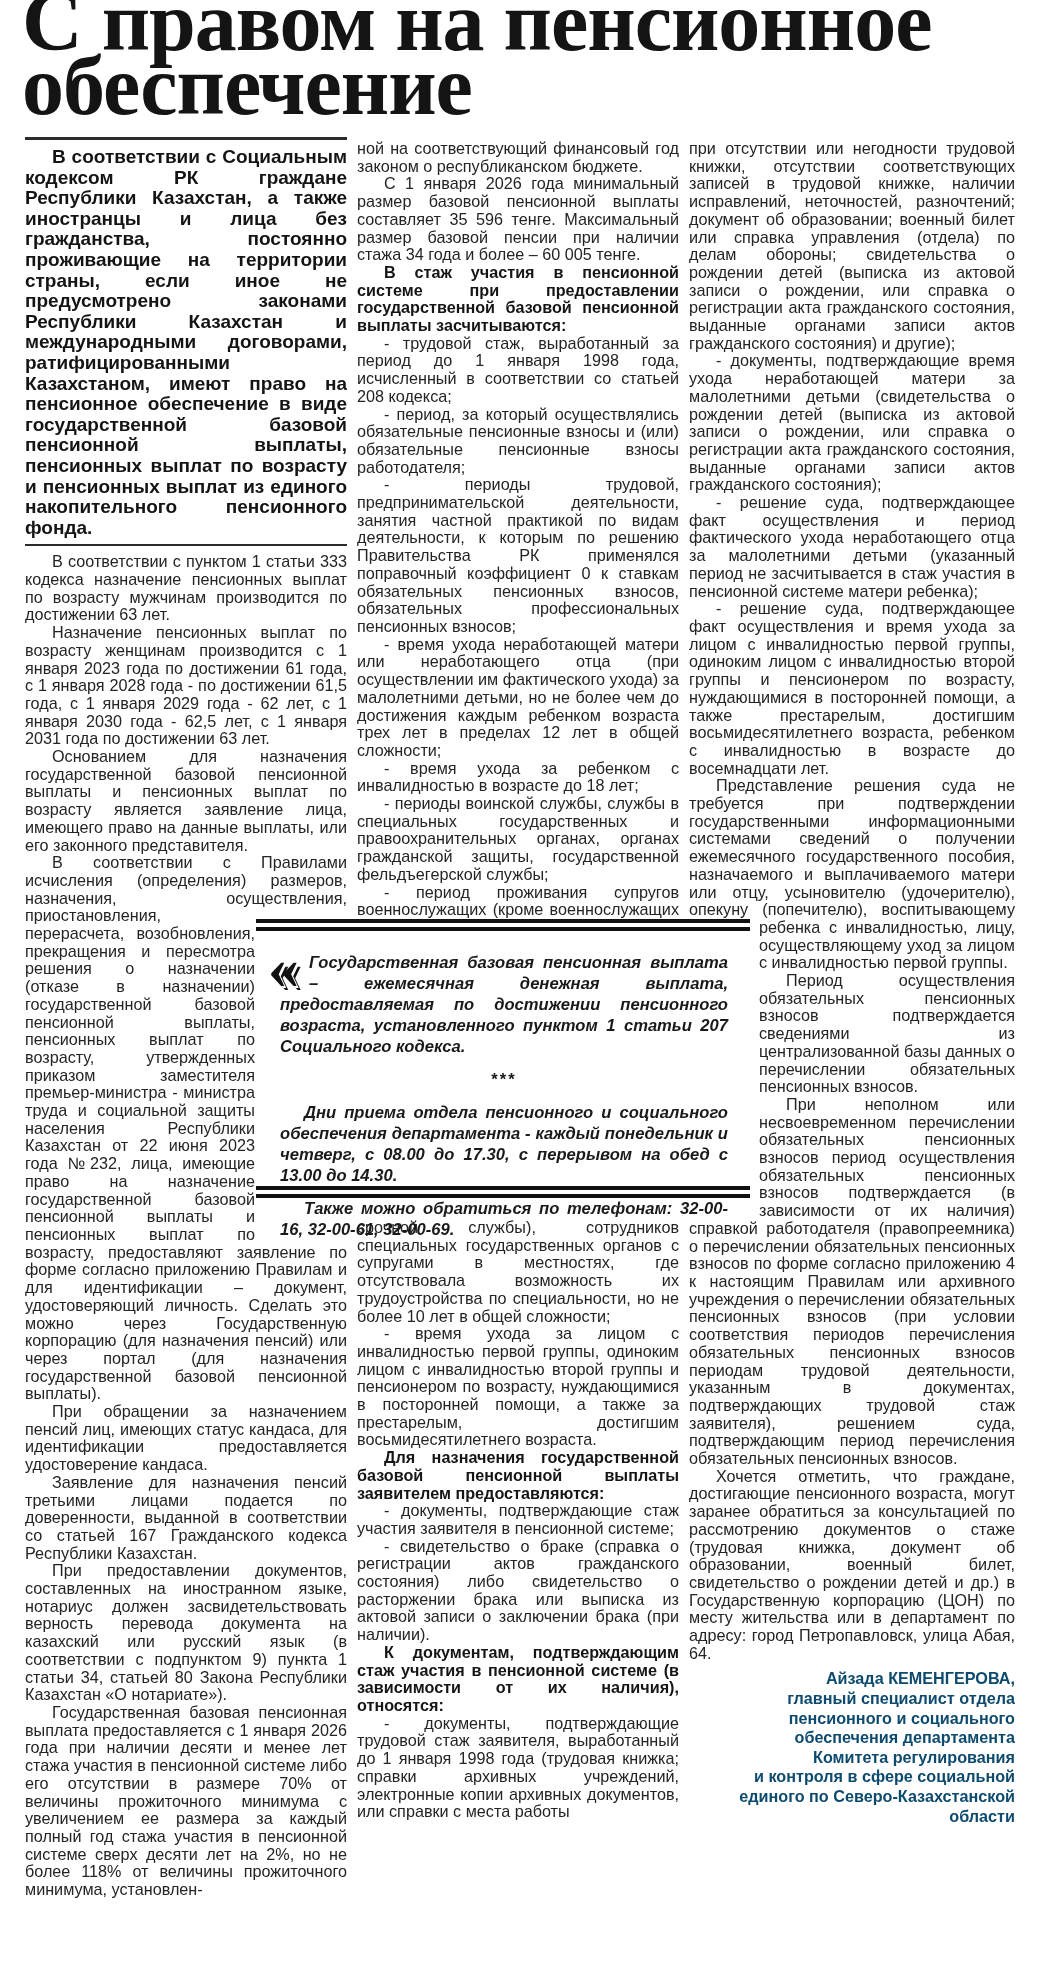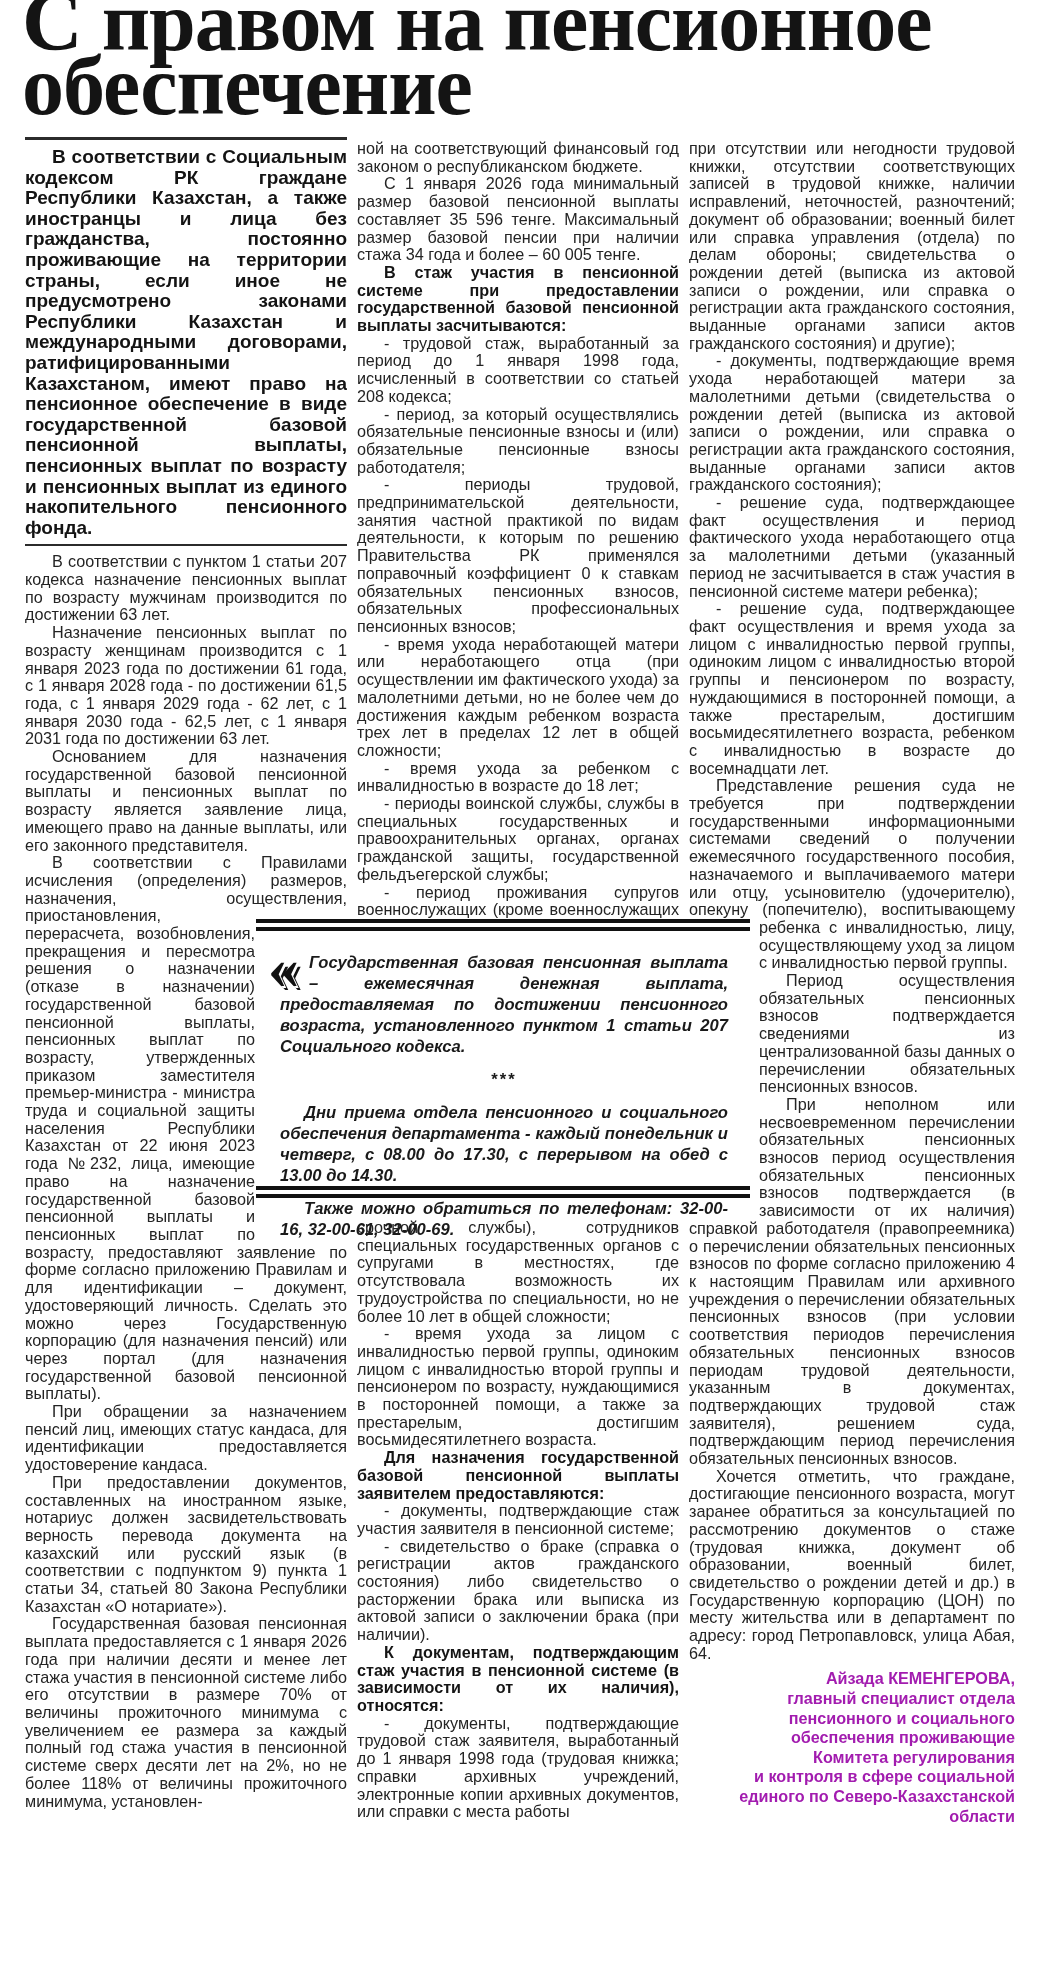--- a/index.html
+++ b/index.html
@@ -46,41 +46,42 @@
   .pullquote p { margin:12px; text-indent:24px; }
   .pullquote p.qfirst { text-indent:0; }
   .qmark {
     float:left; font-style:normal; font-family:"Liberation Serif","DejaVu Serif",serif;
     font-size:62px; line-height:46px; margin:4px 10px 2px 0; color:#111;
     text-shadow:2px 2px 0 #ffffff, 4px 4px 0 #111;
   }
   .stars { text-align:center !important; text-indent:0 !important; font-style:normal; letter-spacing:2px; margin:1px 0 !important; }
   .byline {
     margin-top:7px; text-align:right; font-weight:700; font-size:16.2px;
-    line-height:19.6px; color:#a21caf;
+    line-height:19.6px; color:#0c4a6e;
   }
 </style>
 </head>
 <body>
 
 <div class="page">
 
   <h1 class="headline">С правом на пенсионное обеспечение</h1>
 
   <div class="col col1">
     <div class="push-r"></div>
     <div class="hole-r"></div>
     <div class="rule"></div>
     <p class="lede">В соответствии с Социальным кодексом РК граждане Республики Казахстан, а также иностранцы и лица без гражданства, постоянно проживающие на территории страны, если иное не предусмотрено законами Республики Казахстан и международными договорами, ратифицированными Казахстаном, имеют право на пенсионное обеспечение в виде государственной базовой пенсионной выплаты, пенсионных выплат по возрасту и пенсионных выплат из единого накопительного пенсионного фонда.</p>
     <div class="rule2"></div>
-    <p>В соответствии с пунктом 1 статьи 207 кодекса назначение пенсионных выплат по возрасту мужчинам производится по достижении 63 лет.</p>
+    <p>В соответствии с пунктом 1 статьи 333 кодекса назначение пенсионных выплат по возрасту мужчинам производится по достижении 63 лет.</p>
     <p>Назначение пенсионных выплат по возрасту женщинам производится с 1 января 2023 года по достижении 61 года, с 1 января 2028 года - по достижении 61,5 года, с 1 января 2029 года - 62 лет, с 1 января 2030 года - 62,5 лет, с 1 января 2031 года по достижении 63 лет.</p>
     <p>Основанием для назначения государственной базовой пенсионной выплаты и пенсионных выплат по возрасту является заявление лица, имеющего право на данные выплаты, или его законного представителя.</p>
     <p>В соответствии с Правилами исчисления (определения) размеров, назначения, осуществления, приостановления, перерасчета, возобновления, прекращения и пересмотра решения о назначении (отказе в назначении) государственной базовой пенсионной выплаты, пенсионных выплат по возрасту, утвержденных приказом заместителя премьер-министра - министра труда и социальной защиты населения Республики Казахстан от 22 июня 2023 года №232, лица, имеющие право на назначение государственной базовой пенсионной выплаты и пенсионных выплат по возрасту, предоставляют заявление по форме согласно приложению Правилам и для идентификации – документ, удостоверяющий личность. Сделать это можно через Государственную корпорацию (для назначения пенсий) или через портал (для назначения государственной базовой пенсионной выплаты).</p>
     <p>При обращении за назначением пенсий лиц, имеющих статус кандаса, для идентификации предоставляется удостоверение кандаса.</p>
+    <p>Заявление для назначения пенсий третьими лицами подается по доверенности, выданной в соответствии со статьей 167 Гражданского кодекса Республики Казахстан.</p>
     <p>При предоставлении документов, составленных на иностранном языке, нотариус должен засвидетельствовать верность перевода документа на казахский или русский язык (в соответствии с подпунктом 9) пункта 1 статьи 34, статьей 80 Закона Республики Казахстан «О нотариате»).</p>
     <p>Государственная базовая пенсионная выплата предоставляется с 1 января 2026 года при наличии десяти и менее лет стажа участия в пенсионной системе либо его отсутствии в размере 70% от величины прожиточного минимума с увеличением ее размера за каждый полный год стажа участия в пенсионной системе сверх десяти лет на 2%, но не более 118% от величины прожиточного минимума, установлен-</p>
   </div>
 
   <div class="col col2">
     <div class="push-f"></div>
     <div class="hole-f"></div>
     <p class="noindent">ной на соответствующий финансовый год законом о республиканском бюджете.</p>
     <p>С 1 января 2026 года минимальный размер базовой пенсионной выплаты составляет 35 596 тенге. Максимальный размер базовой пенсии при наличии стажа 34 года и более – 60 005 тенге.</p>
     <p class="subhead">В стаж участия в пенсионной системе при предоставлении государственной базовой пенсионной выплаты засчитываются:</p>
@@ -107,21 +108,21 @@
     <p>- решение суда, подтверждающее факт осуществления и период фактического ухода неработающего отца за малолетними детьми (указанный период не засчитывается в стаж участия в пенсионной системе матери ребенка);</p>
     <p>- решение суда, подтверждающее факт осуществления и время ухода за лицом с инвалидностью первой группы, одиноким лицом с инвалидностью второй группы и пенсионером по возрасту, нуждающимися в посторонней помощи, а также престарелым, достигшим восьмидесятилетнего возраста, ребенком с инвалидностью в возрасте до восемнадцати лет.</p>
     <p>Представление решения суда не требуется при подтверждении государственными информационными системами сведений о получении ежемесячного государственного пособия, назначаемого и выплачиваемого матери или отцу, усыновителю (удочерителю), опекуну (попечителю), воспитывающему ребенка с инвалидностью, лицу, осуществляющему уход за лицом с инвалидностью первой группы.</p>
     <p>Период осуществления обязательных пенсионных взносов подтверждается сведениями из централизованной базы данных о перечислении обязательных пенсионных взносов.</p>
     <p>При неполном или несвоевременном перечислении обязательных пенсионных взносов период осуществления обязательных пенсионных взносов подтверждается (в зависимости от их наличия) справкой работодателя (правопреемника) о перечислении обязательных пенсионных взносов по форме согласно приложению 4 к настоящим Правилам или архивного учреждения о перечислении обязательных пенсионных взносов (при условии соответствия периодов перечисления обязательных пенсионных взносов периодам трудовой деятельности, указанным в документах, подтверждающих трудовой стаж заявителя), решением суда, подтверждающим период перечисления обязательных пенсионных взносов.</p>
     <p>Хочется отметить, что граждане, достигающие пенсионного возраста, могут заранее обратиться за консультацией по рассмотрению документов о стаже (трудовая книжка, документ об образовании, военный билет, свидетельство о рождении детей и др.) в Государственную корпорацию (ЦОН) по месту жительства или в департамент по адресу: город Петропавловск, улица Абая, 64.</p>
     <div class="byline">
       <div>Айзада КЕМЕНГЕРОВА,</div>
       <div>главный специалист отдела</div>
       <div>пенсионного и социального</div>
-      <div>обеспечения проживающие</div>
+      <div>обеспечения департамента</div>
       <div>Комитета регулирования</div>
       <div>и контроля в сфере социальной</div>
       <div>единого по Северо-Казахстанской</div>
       <div>области</div>
     </div>
   </div>
 
   <div class="pullquote">
     <span class="qmark">«</span>
     <p class="qfirst">Государственная базовая пенсионная выплата – ежемесячная денежная выплата, предоставляемая по достижении пенсионного возраста, установленного пунктом 1 статьи 207 Социального кодекса.</p>

